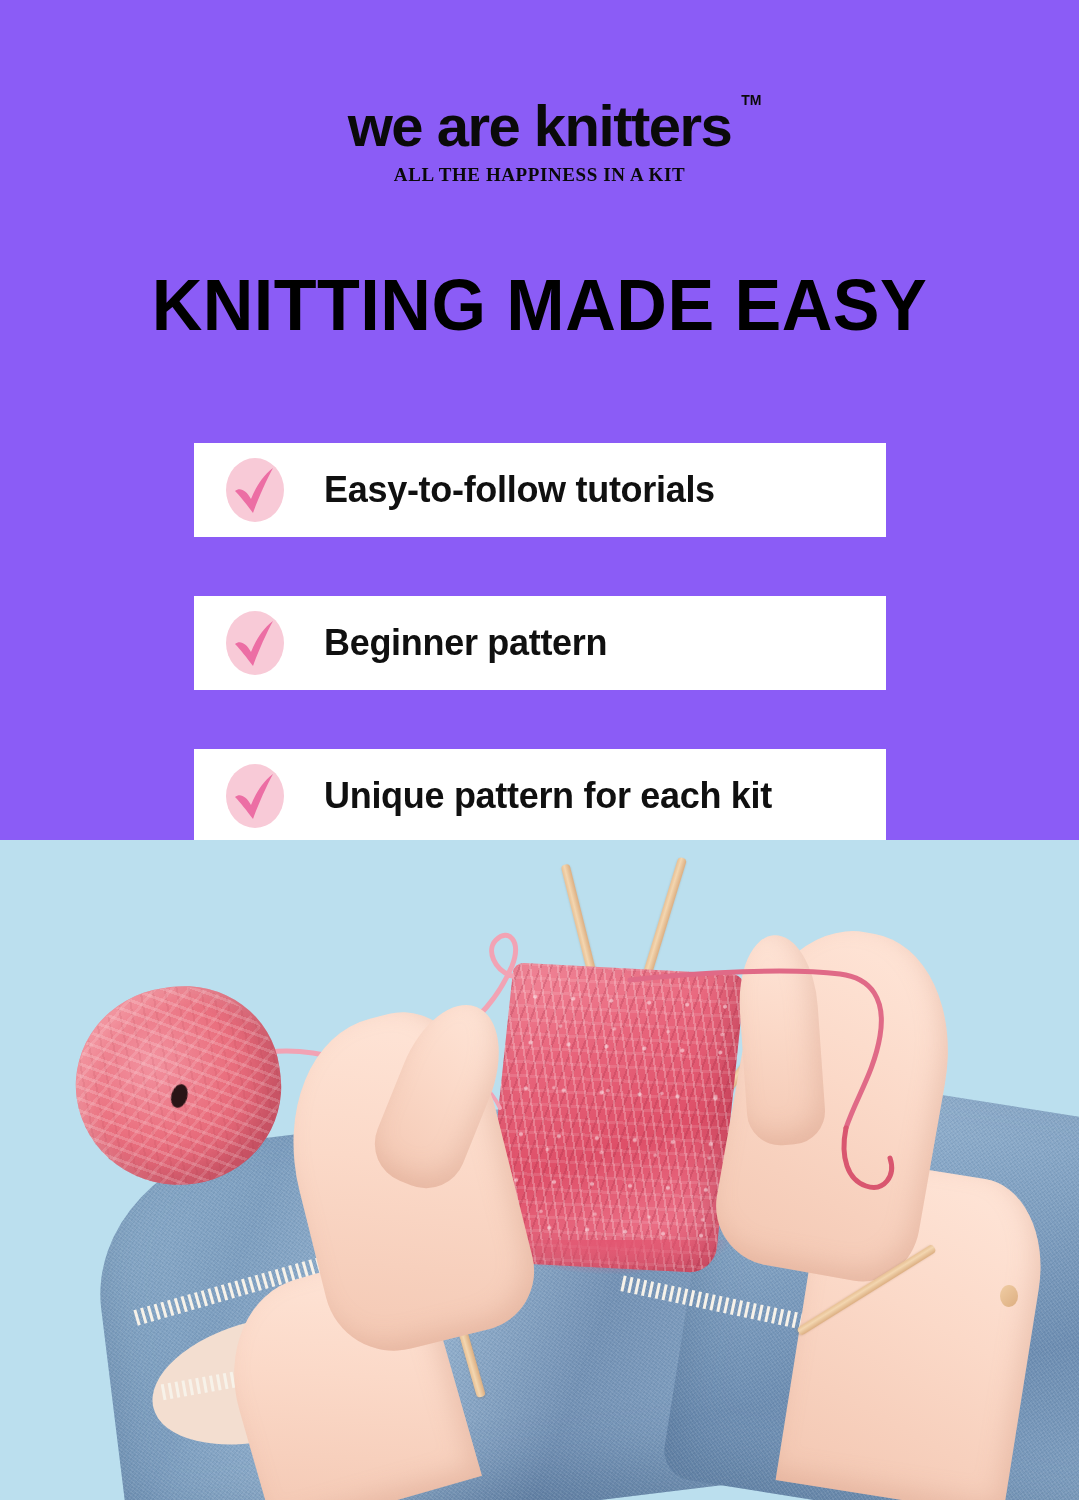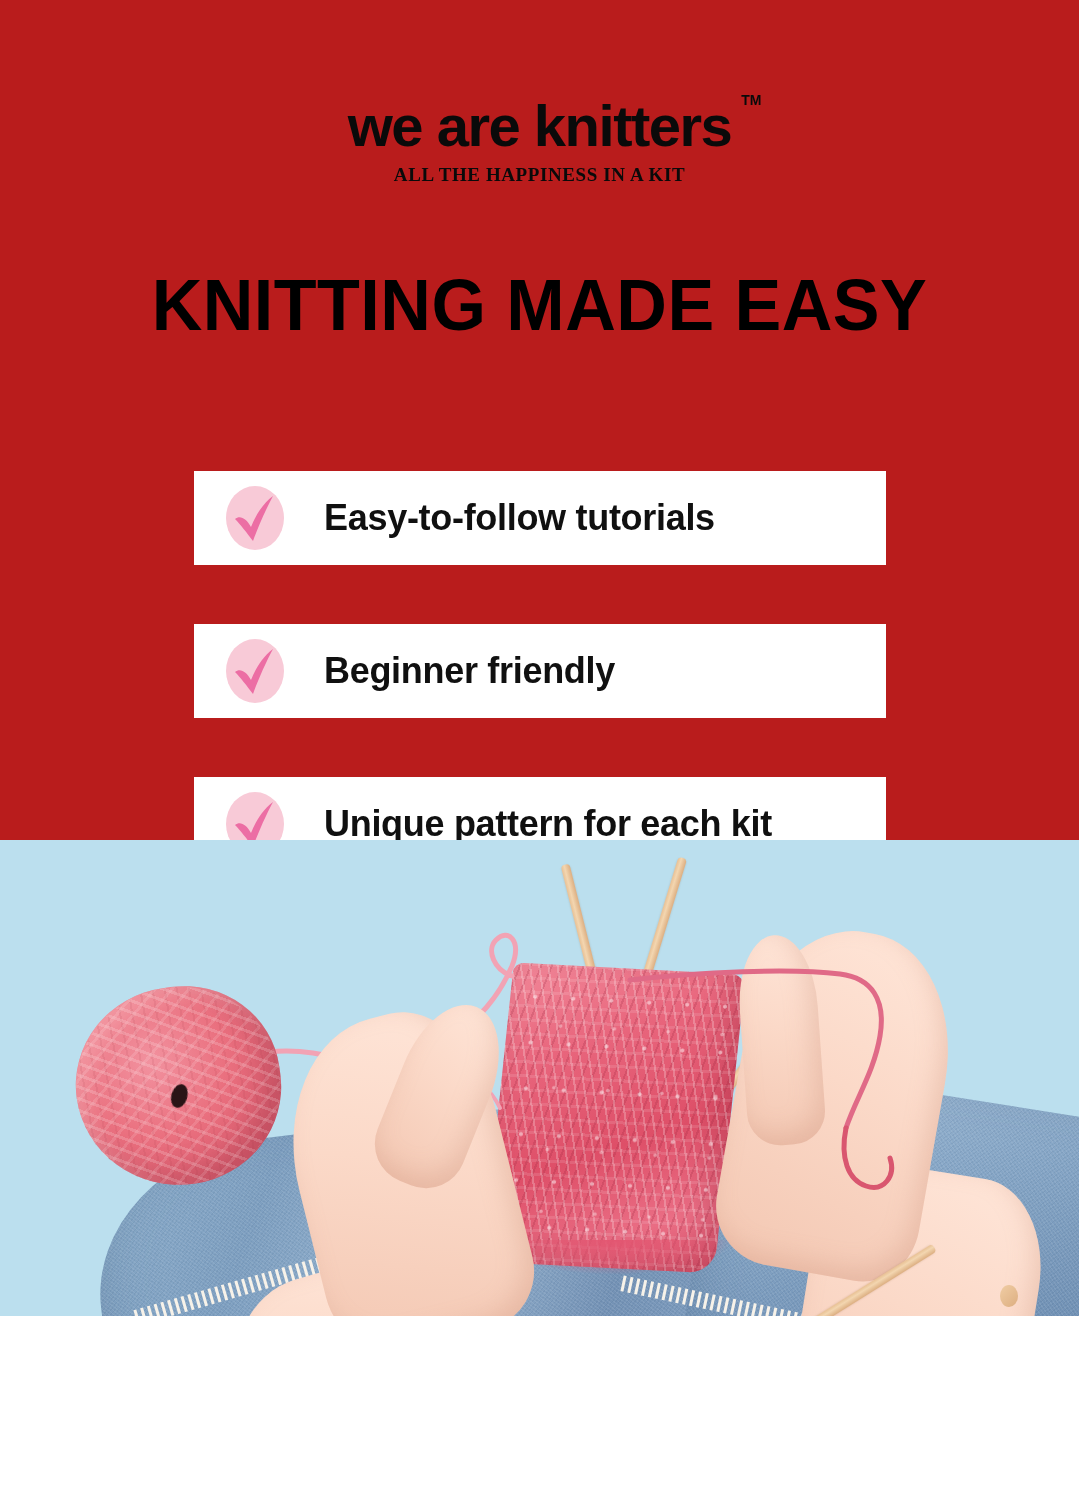--- a/index.html
+++ b/index.html
@@ -3,22 +3,22 @@
 <meta charset="utf-8">
 <style>
   html, body {
     margin: 0;
     padding: 0;
     background: #ffffff;
   }
   #poster {
     position: relative;
     width: 1079px;
-    height: 1316px;
-    background: #b91c1c;
+    height: 1500px;
+    background: #8b5cf6;
     overflow: hidden;
     font-family: "Liberation Sans", sans-serif;
   }
 
   
   .brand {
     position: absolute;
     top: 96px;
     left: 0;
     width: 100%;
@@ -78,21 +78,20 @@
   }
   .feature-card {
     position: relative;
     height: 94px;
     background: #ffffff;
     margin-bottom: 59px;
     display: flex;
     align-items: center;
     box-sizing: border-box;
     padding-left: 28px;
-    margin-top: 28px;
   }
   .feature-card:last-child { margin-bottom: 0; }
 
   .check-wrap {
     position: relative;
     width: 64px;
     height: 70px;
     flex: 0 0 64px;
     display: flex;
     align-items: center;
@@ -350,21 +349,21 @@
       <div class="feature-label">Easy-to-follow tutorials</div>
     </div>
 
     <div class="feature-card">
       <div class="check-wrap">
         <div class="check-disc"></div>
         <svg class="check-mark" viewBox="0 0 64 70">
           <path d="M13 36 C18 32, 24 35, 29 44 C33 34, 40 21, 51 13 C44 26, 36 44, 31 58 C25 50, 18 41, 13 36 Z" fill="#ec6ea4"></path>
         </svg>
       </div>
-      <div class="feature-label">Beginner friendly</div>
+      <div class="feature-label">Beginner pattern</div>
     </div>
 
     <div class="feature-card">
       <div class="check-wrap">
         <div class="check-disc"></div>
         <svg class="check-mark" viewBox="0 0 64 70">
           <path d="M13 36 C18 32, 24 35, 29 44 C33 34, 40 21, 51 13 C44 26, 36 44, 31 58 C25 50, 18 41, 13 36 Z" fill="#ec6ea4"></path>
         </svg>
       </div>
       <div class="feature-label">Unique pattern for each kit</div>

